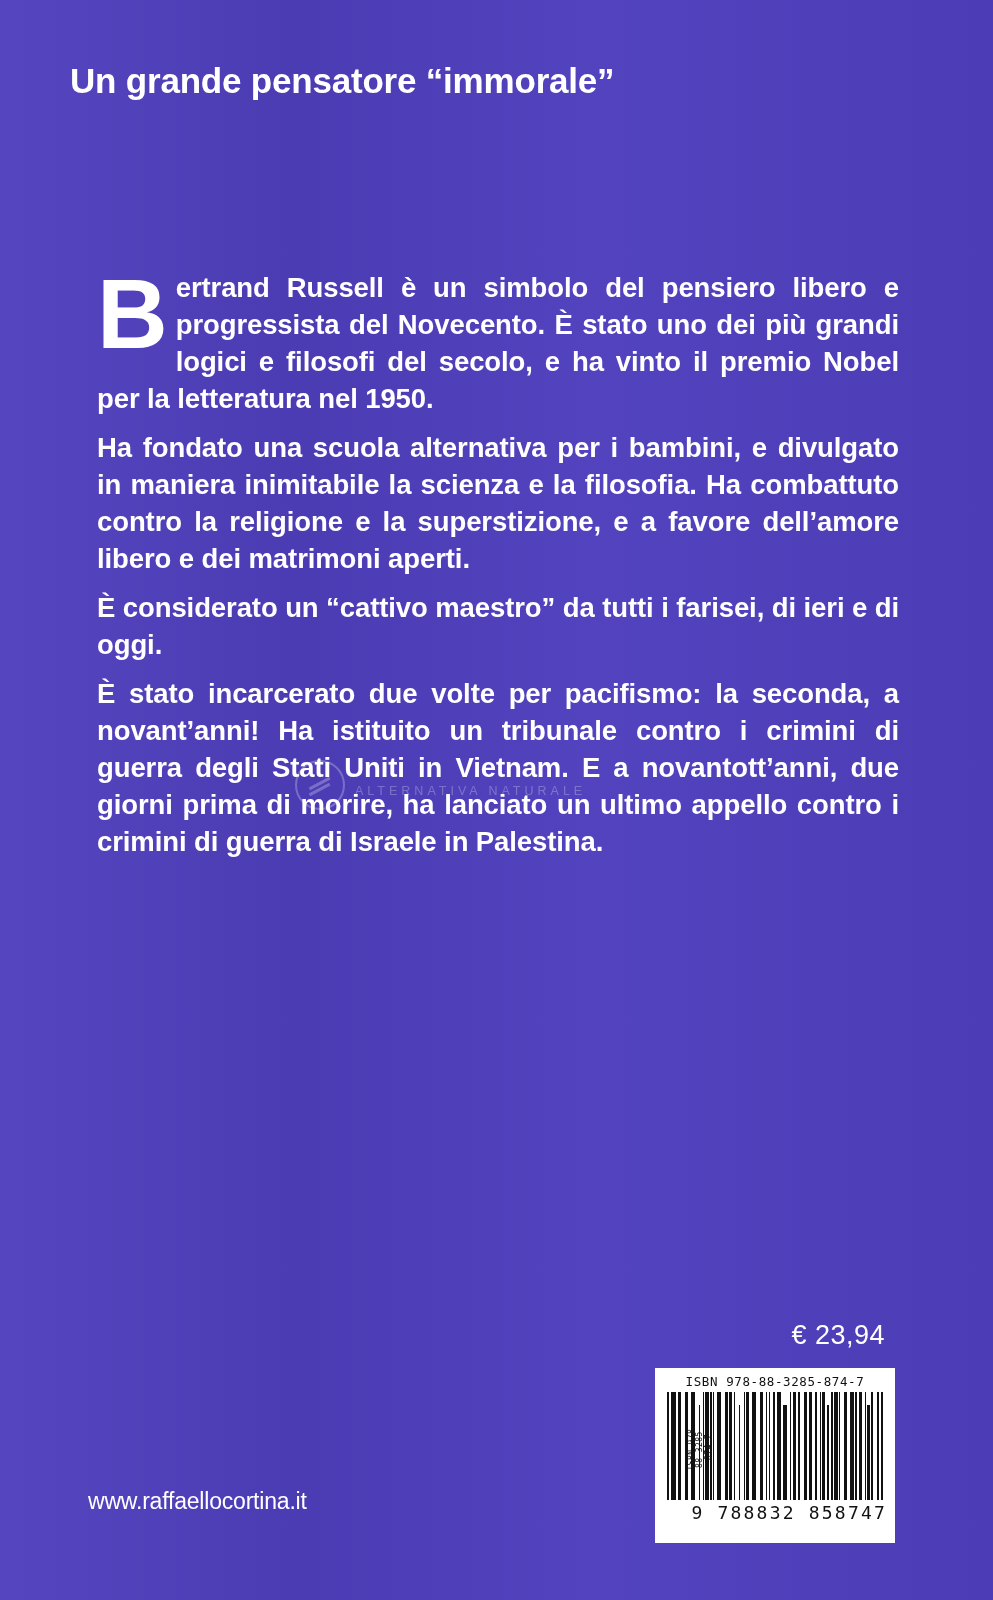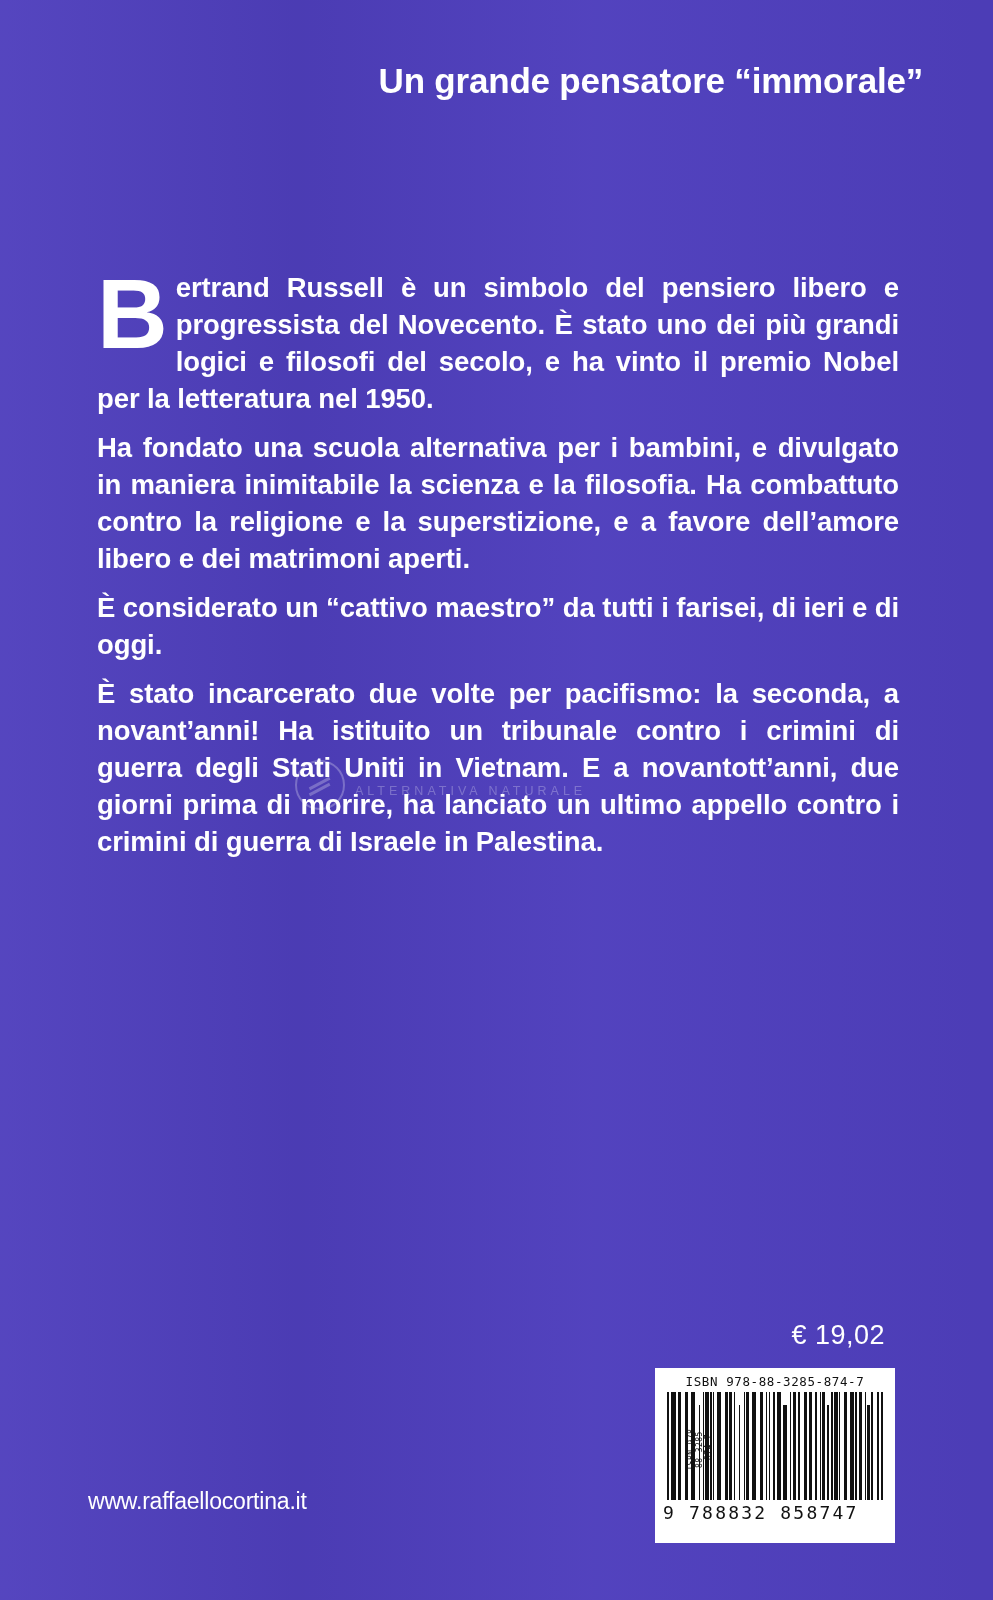--- a/index.html
+++ b/index.html
@@ -19,21 +19,21 @@
     inset: 0;
     background: #4f3fbd;
     background-image:
       linear-gradient(90deg, rgba(255,255,255,0.035) 0%, rgba(0,0,0,0.05) 30%, rgba(255,255,255,0.02) 60%, rgba(0,0,0,0.04) 100%);
   }
   .headline {
     position: absolute;
     left: 0;
     right: 0;
     top: 56px;
-    text-align: right;
+    text-align: left;
     color: #ffffff;
     font-weight: bold;
     font-size: 35px;
     line-height: 1.43;
     letter-spacing: -0.2px;
     padding: 0 70px;
     box-sizing: border-box;
   }
   .headline .hl-line {
     display: block;
@@ -103,21 +103,21 @@
     display: block;
     background: #111;
     height: 100%;
   }
   .bars span.short { height: 88%; }
   .bars span.gap { background: transparent; }
   .barcode-digits {
     font-family: "DejaVu Sans Mono", monospace;
     font-size: 18px;
     color: #111;
-    text-align: left;
+    text-align: right;
     letter-spacing: 2.2px;
     margin-top: 2px;
   }
   .ean-sub {
     position: absolute;
     left: 688px;
     top: 1478px;
     width: 62px;
     font-family: "DejaVu Sans Mono", monospace;
     font-size: 8px;
@@ -205,21 +205,21 @@
     <p>È stato incarcerato due volte per pacifismo: la seconda, a novant’anni! Ha istituito un tribunale contro i crimini di guerra degli Stati Uniti in Vietnam. E a novantott’anni, due giorni prima di morire, ha lanciato un ultimo appello contro i crimini di guerra di Israele in Palestina.</p>
   </div>
 
   <div class="watermark">
     <div class="wm-mark"></div>
     <div class="wm-text">
       <div class="wm-sub">ALTERNATIVA NATURALE</div>
     </div>
   </div>
 
-  <div class="price">€ 19,02</div>
+  <div class="price">€ 23,94</div>
 
   <div class="barcode-box">
     <div class="isbn-text">ISBN 978-88-3285-874-7</div>
     <div class="bars">
         <span style="width: 2px;"></span>
         <span class="gap" style="width: 2px;"></span>
         <span style="width: 2px;"></span>
         <span style="width: 3px;"></span>
         <span class="gap" style="width: 2px;"></span>
         <span style="width: 3px;"></span>

